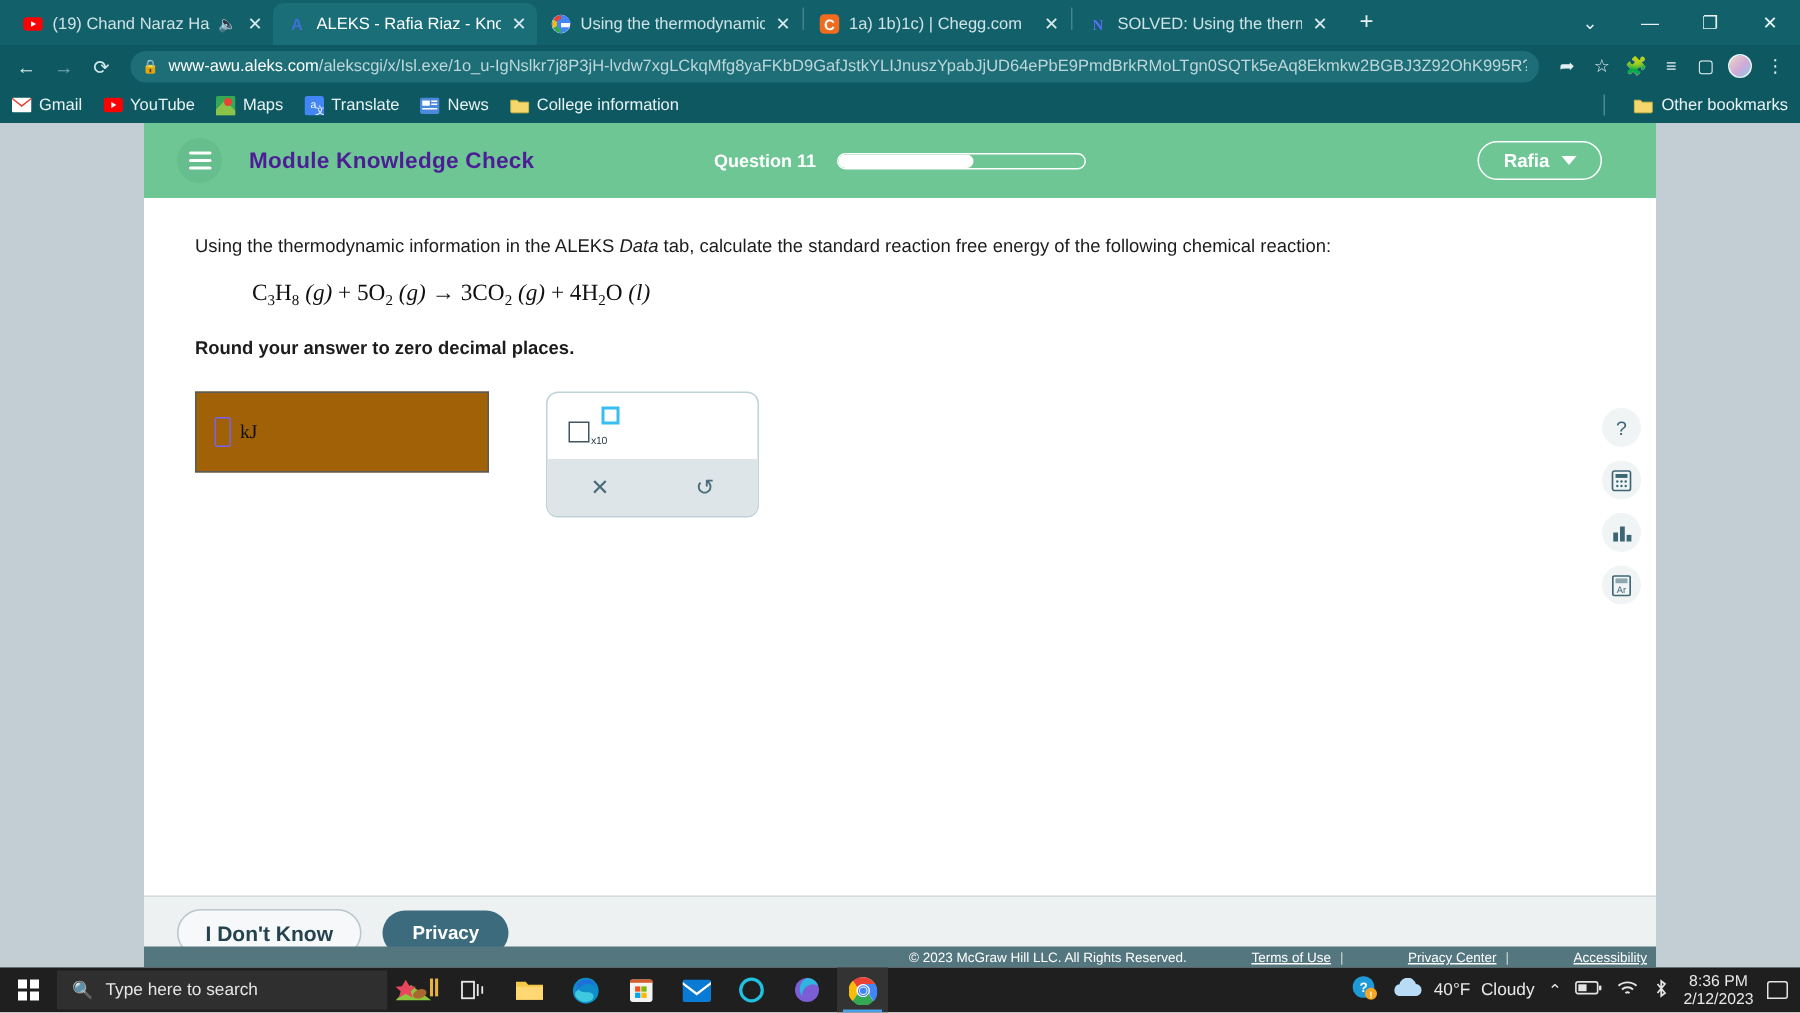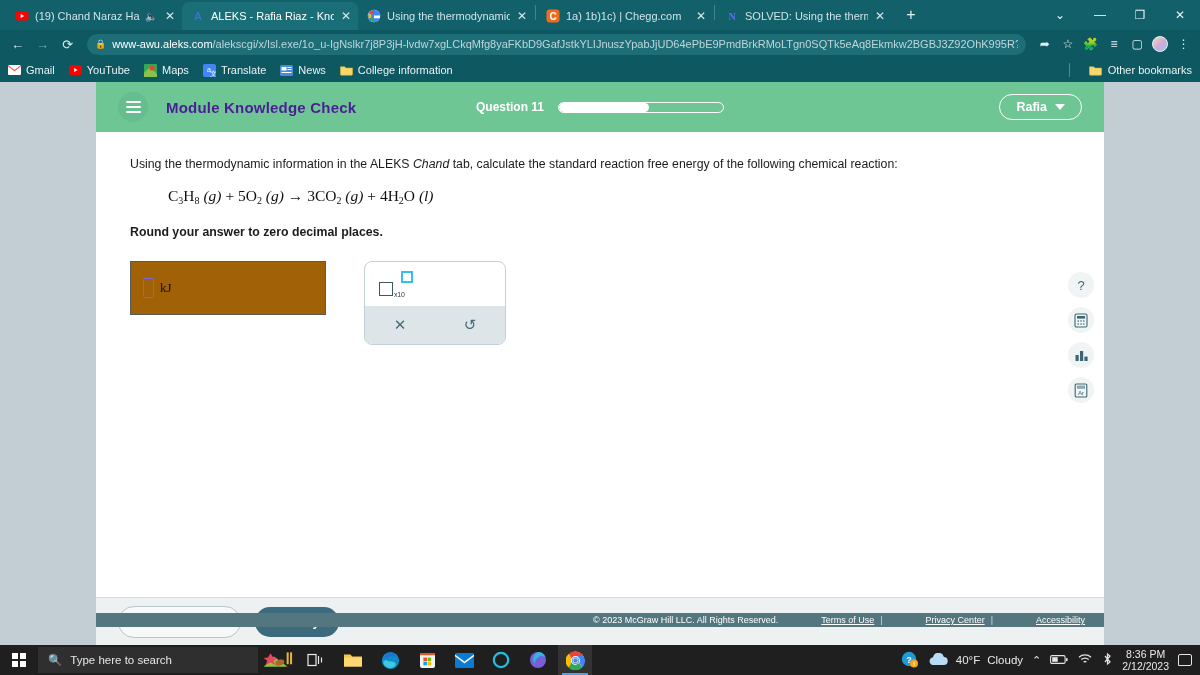--- a/index.html
+++ b/index.html
@@ -92,21 +92,21 @@
                  border-radius: 1px; }
   .appbar .title { margin-left: 18px; color: #4c1d95; font-size: 15px;
                    font-weight: bold; letter-spacing: .2px; }
   .qwrap { position: absolute; left: 50%; transform: translateX(-50%);
            display: flex; align-items: center; gap: 14px; }
   .qlabel { color: #fff; font-size: 12px; font-weight: bold; }
   .pbar { width: 166px; height: 11px; border-radius: 6px; border: 1.5px solid #fff;
           background: transparent; position: relative; overflow: hidden; }
   .pbar .fill { position: absolute; left: 0; top: 0; bottom: 0; background: #fff;
                 border-radius: 6px; }
-  .userchip { position: absolute; right: 22px; display: flex; align-items: center;
+  .userchip { position: absolute; right: 36px; display: flex; align-items: center;
               gap: 8px; border: 1.5px solid #fff; border-radius: 16px;
               padding: 5px 16px; color: #fff; font-size: 12.5px; font-weight: bold; }
   .caret { width: 0; height: 0; border-left: 5px solid transparent;
            border-right: 5px solid transparent; border-top: 6px solid #fff; }
 
   
   .content { flex: 1 1 auto; position: relative; padding: 24px 34px 0 34px; }
   .qtext { font-size: 12.3px; color: #1c1c1c; line-height: 1.35; }
   .qtext i { font-style: italic; }
   .equation { margin: 14px 0 0 38px; font-family: "Liberation Serif", serif;
@@ -147,23 +147,23 @@
   .railbtn svg { display: block; }
 
   
   .footer { flex: 0 0 auto; height: 48px; background: #eef1f2;
             border-top: 1px solid #d5dcdf; display: flex; align-items: center;
             padding-left: 22px; gap: 14px; }
   .btn-idk { border: 1px solid #b9c6cb; background: #f6f8f9; border-radius: 16px;
              padding: 7px 18px; font-size: 14px; color: #24434f; font-weight: bold; }
   .btn-submit { background: #3b6b7c; border-radius: 16px; padding: 8px 20px;
                 font-size: 12.5px; color: #fff; font-weight: bold; }
-  .copyright { position: absolute; right: 0; bottom: 18px; left: 0; height: 14px;
+  .copyright { position: absolute; right: 0; bottom: 0; left: 0; height: 14px;
                background: #54767f; display: flex; align-items: center;
-               justify-content: flex-end; padding-right: 19px; gap: 6px;
+               justify-content: flex-end; padding-right: 6px; gap: 6px;
                font-size: 9px; color: #ffffff; }
   .copyright a { color: #fff; text-decoration: underline; margin-left: 37px; }
   .copyright .sep { opacity: .7; }
 
   
   .taskbar { position: absolute; left: 0; right: 0; bottom: 0; height: 30px;
              background: #1f1f1f; display: flex; align-items: center; }
   .startbtn { width: 38px; height: 30px; display: flex; align-items: center;
               justify-content: center; }
   .winlogo { width: 14px; height: 14px; display: grid;
@@ -370,21 +370,21 @@
       </div>
 
       <div class="userchip">
         <span>Rafia</span>
         <span class="caret"></span>
       </div>
     </div>
 
     <div class="content">
 
-      <div class="qtext"><span>Using the thermodynamic information in the ALEKS </span><i>Chand</i><span> tab, calculate the standard reaction free energy of the following chemical reaction:</span></div>
+      <div class="qtext"><span>Using the thermodynamic information in the ALEKS </span><i>Data</i><span> tab, calculate the standard reaction free energy of the following chemical reaction:</span></div>
 
       <div class="equation" title="C3H8 (g) + 5O2 (g) -&gt; 3CO2 (g) + 4H2O (l)">
         C<sub>3</sub>H<sub>8</sub>&nbsp;<span class="ital">(g)</span>&nbsp;+&nbsp;5O<sub>2</sub>&nbsp;<span class="ital">(g)</span>&nbsp;→&nbsp;3CO<sub>2</sub>&nbsp;<span class="ital">(g)</span>&nbsp;+&nbsp;4H<sub>2</sub>O&nbsp;<span class="ital">(l)</span>
       </div>
 
       <div class="roundnote">Round your answer to zero decimal places.</div>
 
       <div class="answer-row">
         <div class="answer-box">
           <span class="blank"></span>

